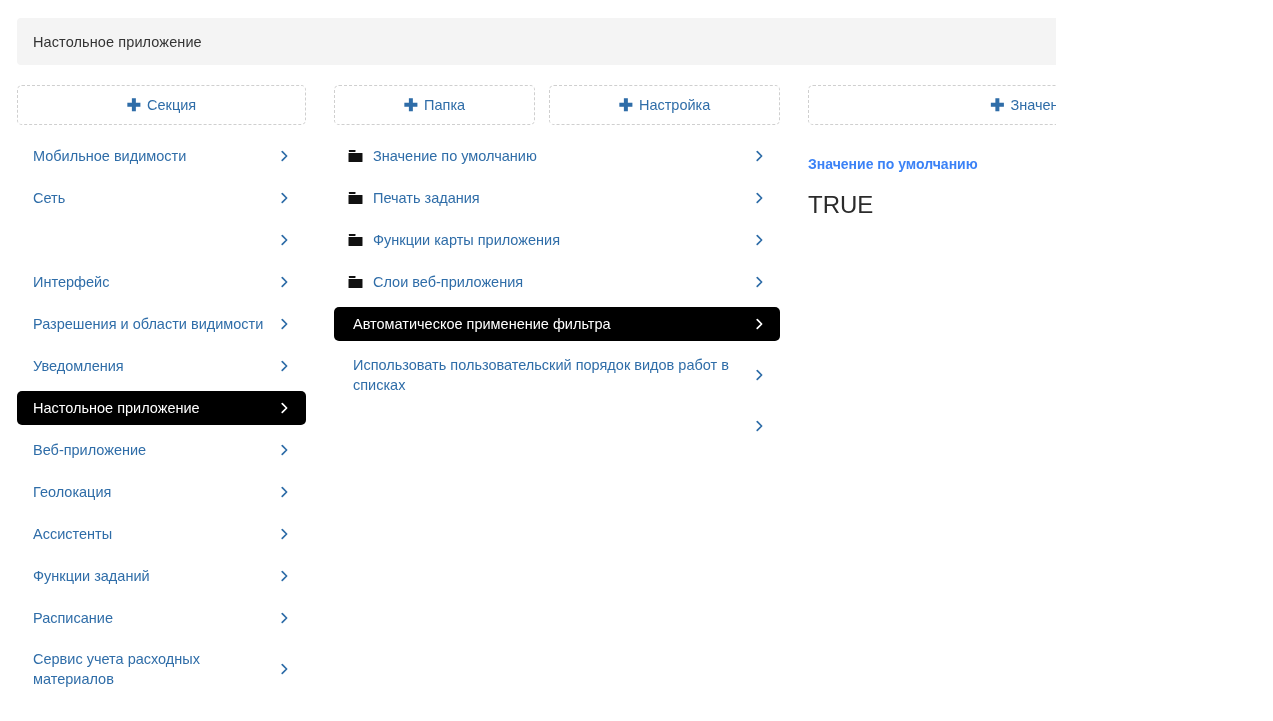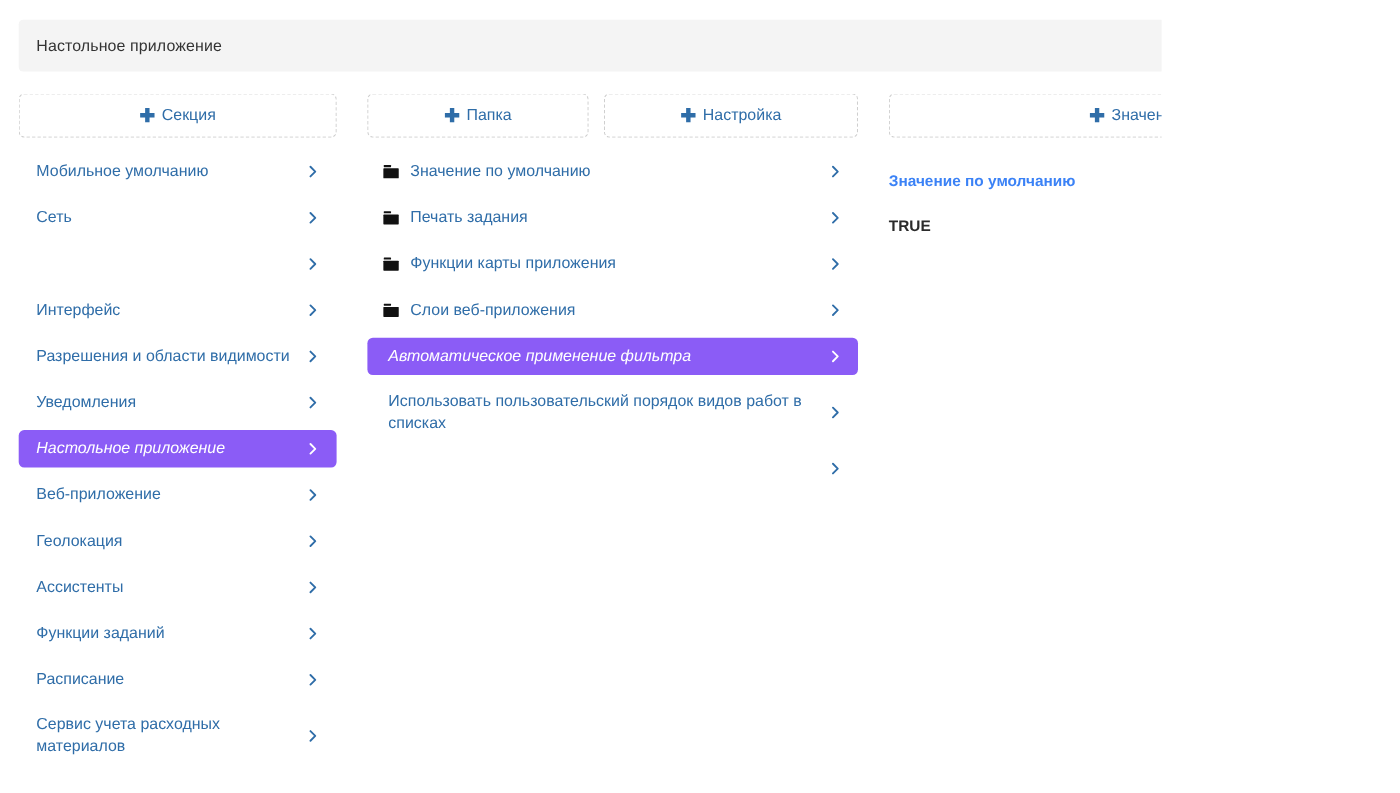--- a/index.html
+++ b/index.html
@@ -93,22 +93,21 @@
   .row .chev {
     position: absolute;
     right: 14px;
     top: 50%;
     transform: translateY(-50%);
     width: 13px; height: 13px;
     display: block;
   }
   .row .chev svg { display: block; }
   .row.selected {
-    background: #8b5cf6;
-    font-style: italic;
+    background: #000000;
   }
   .row.selected .row-label { color: #ffffff; }
 
   
   .row.folder { padding-left: 13px; }
   .row.folder .folder-icon {
     width: 17px; height: 17px;
     margin-right: 9px;
     flex: 0 0 auto;
     display: block;
@@ -125,24 +124,23 @@
     width: 449px;
   }
   .value-caption {
     font-size: 14px;
     color: #3b82f6;
     line-height: 18px;
     margin-bottom: 20px;
     font-weight: bold;
   }
   .value-main {
-    font-size: 14px;
+    font-size: 24px;
     color: #2b2b2b;
     line-height: 24px;
-    font-weight: bold;
   }
 </style>
 </head>
 <body>
 
 <div id="app">
 
   <div class="header-bar">
     <div class="header-title">Настольное приложение</div>
   </div>
@@ -170,21 +168,21 @@
 
   <div class="col col-values">
     <div class="add-btn">
       <span class="plus">✚</span>
       <span class="lbl">Значение</span>
     </div>
   </div>
 
   <div class="list-sections" id="sections-list">
       <div class="row">
-        <span class="row-label">Мобильное умолчанию</span>
+        <span class="row-label">Мобильное видимости</span>
         <span class="chev">
           <svg viewBox="0 0 16 16" width="13" height="13" aria-hidden="true">
             <path d="M5.2 2.6 L10.6 8 L5.2 13.4" fill="none" stroke="#2f6da8" stroke-width="2.1" stroke-linecap="round" stroke-linejoin="round"></path>
           </svg>
         </span>
       </div>
       <div class="row">
         <span class="row-label">Сеть</span>
         <span class="chev">
           <svg viewBox="0 0 16 16" width="13" height="13" aria-hidden="true">

